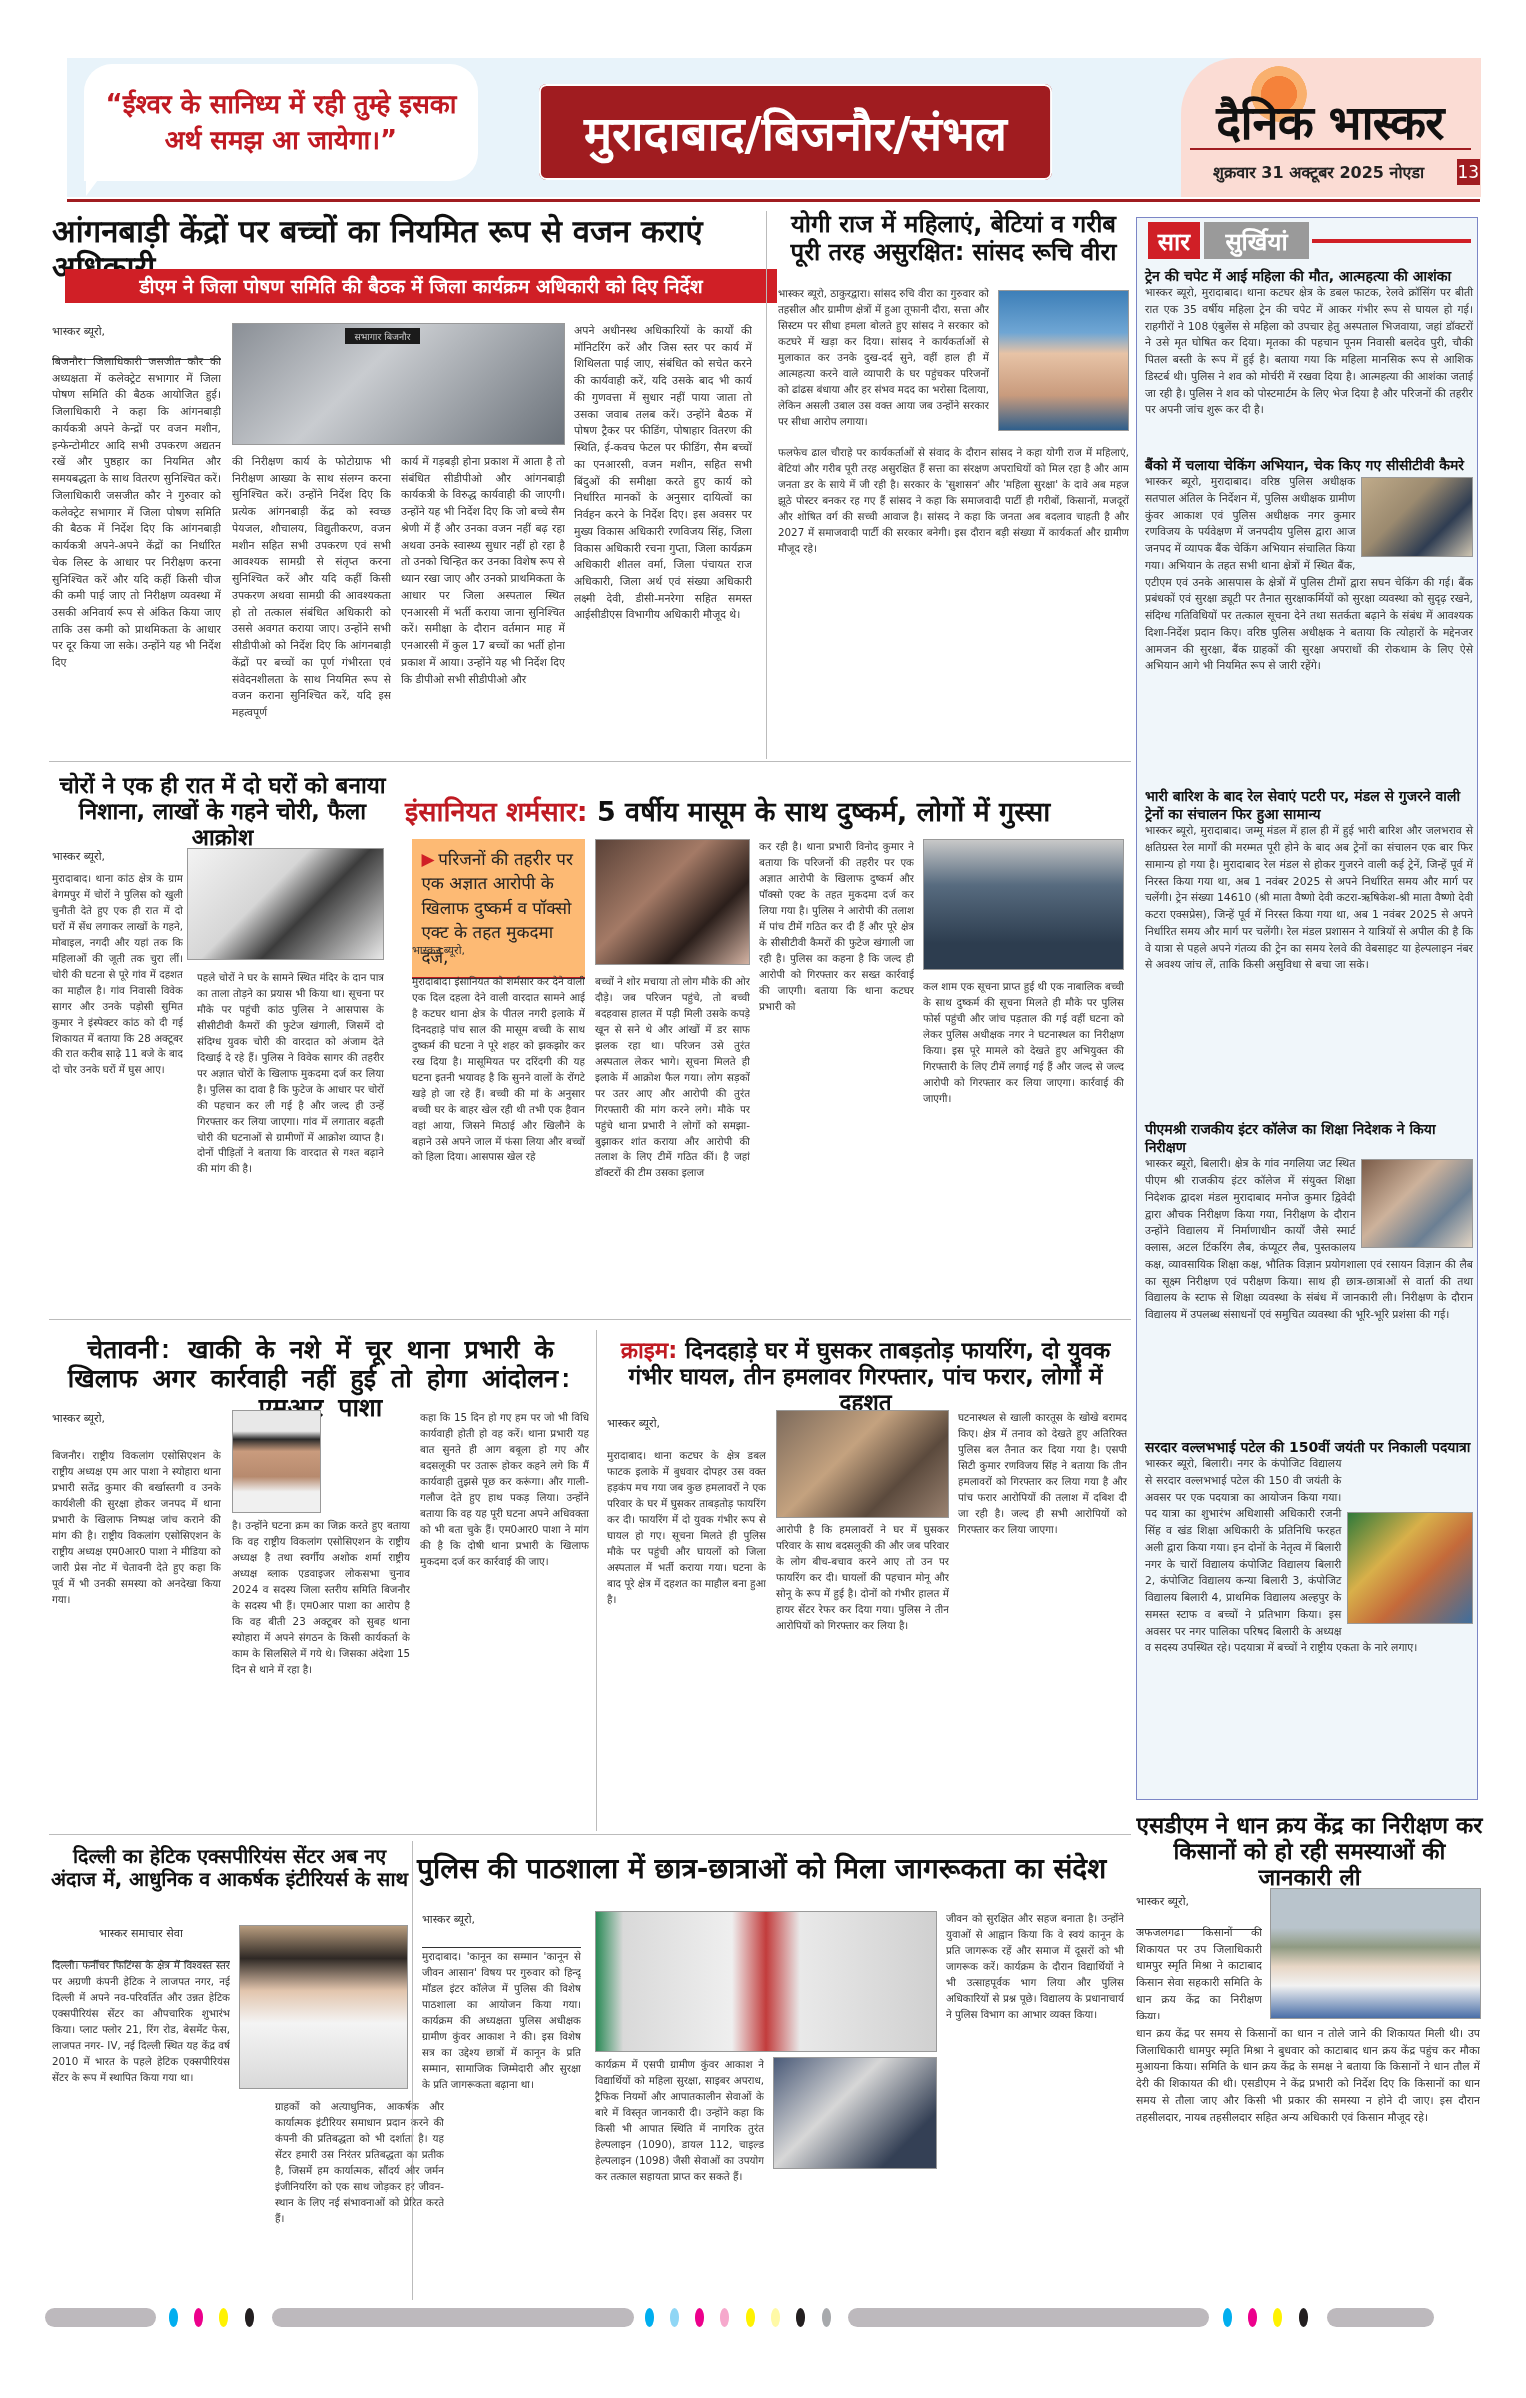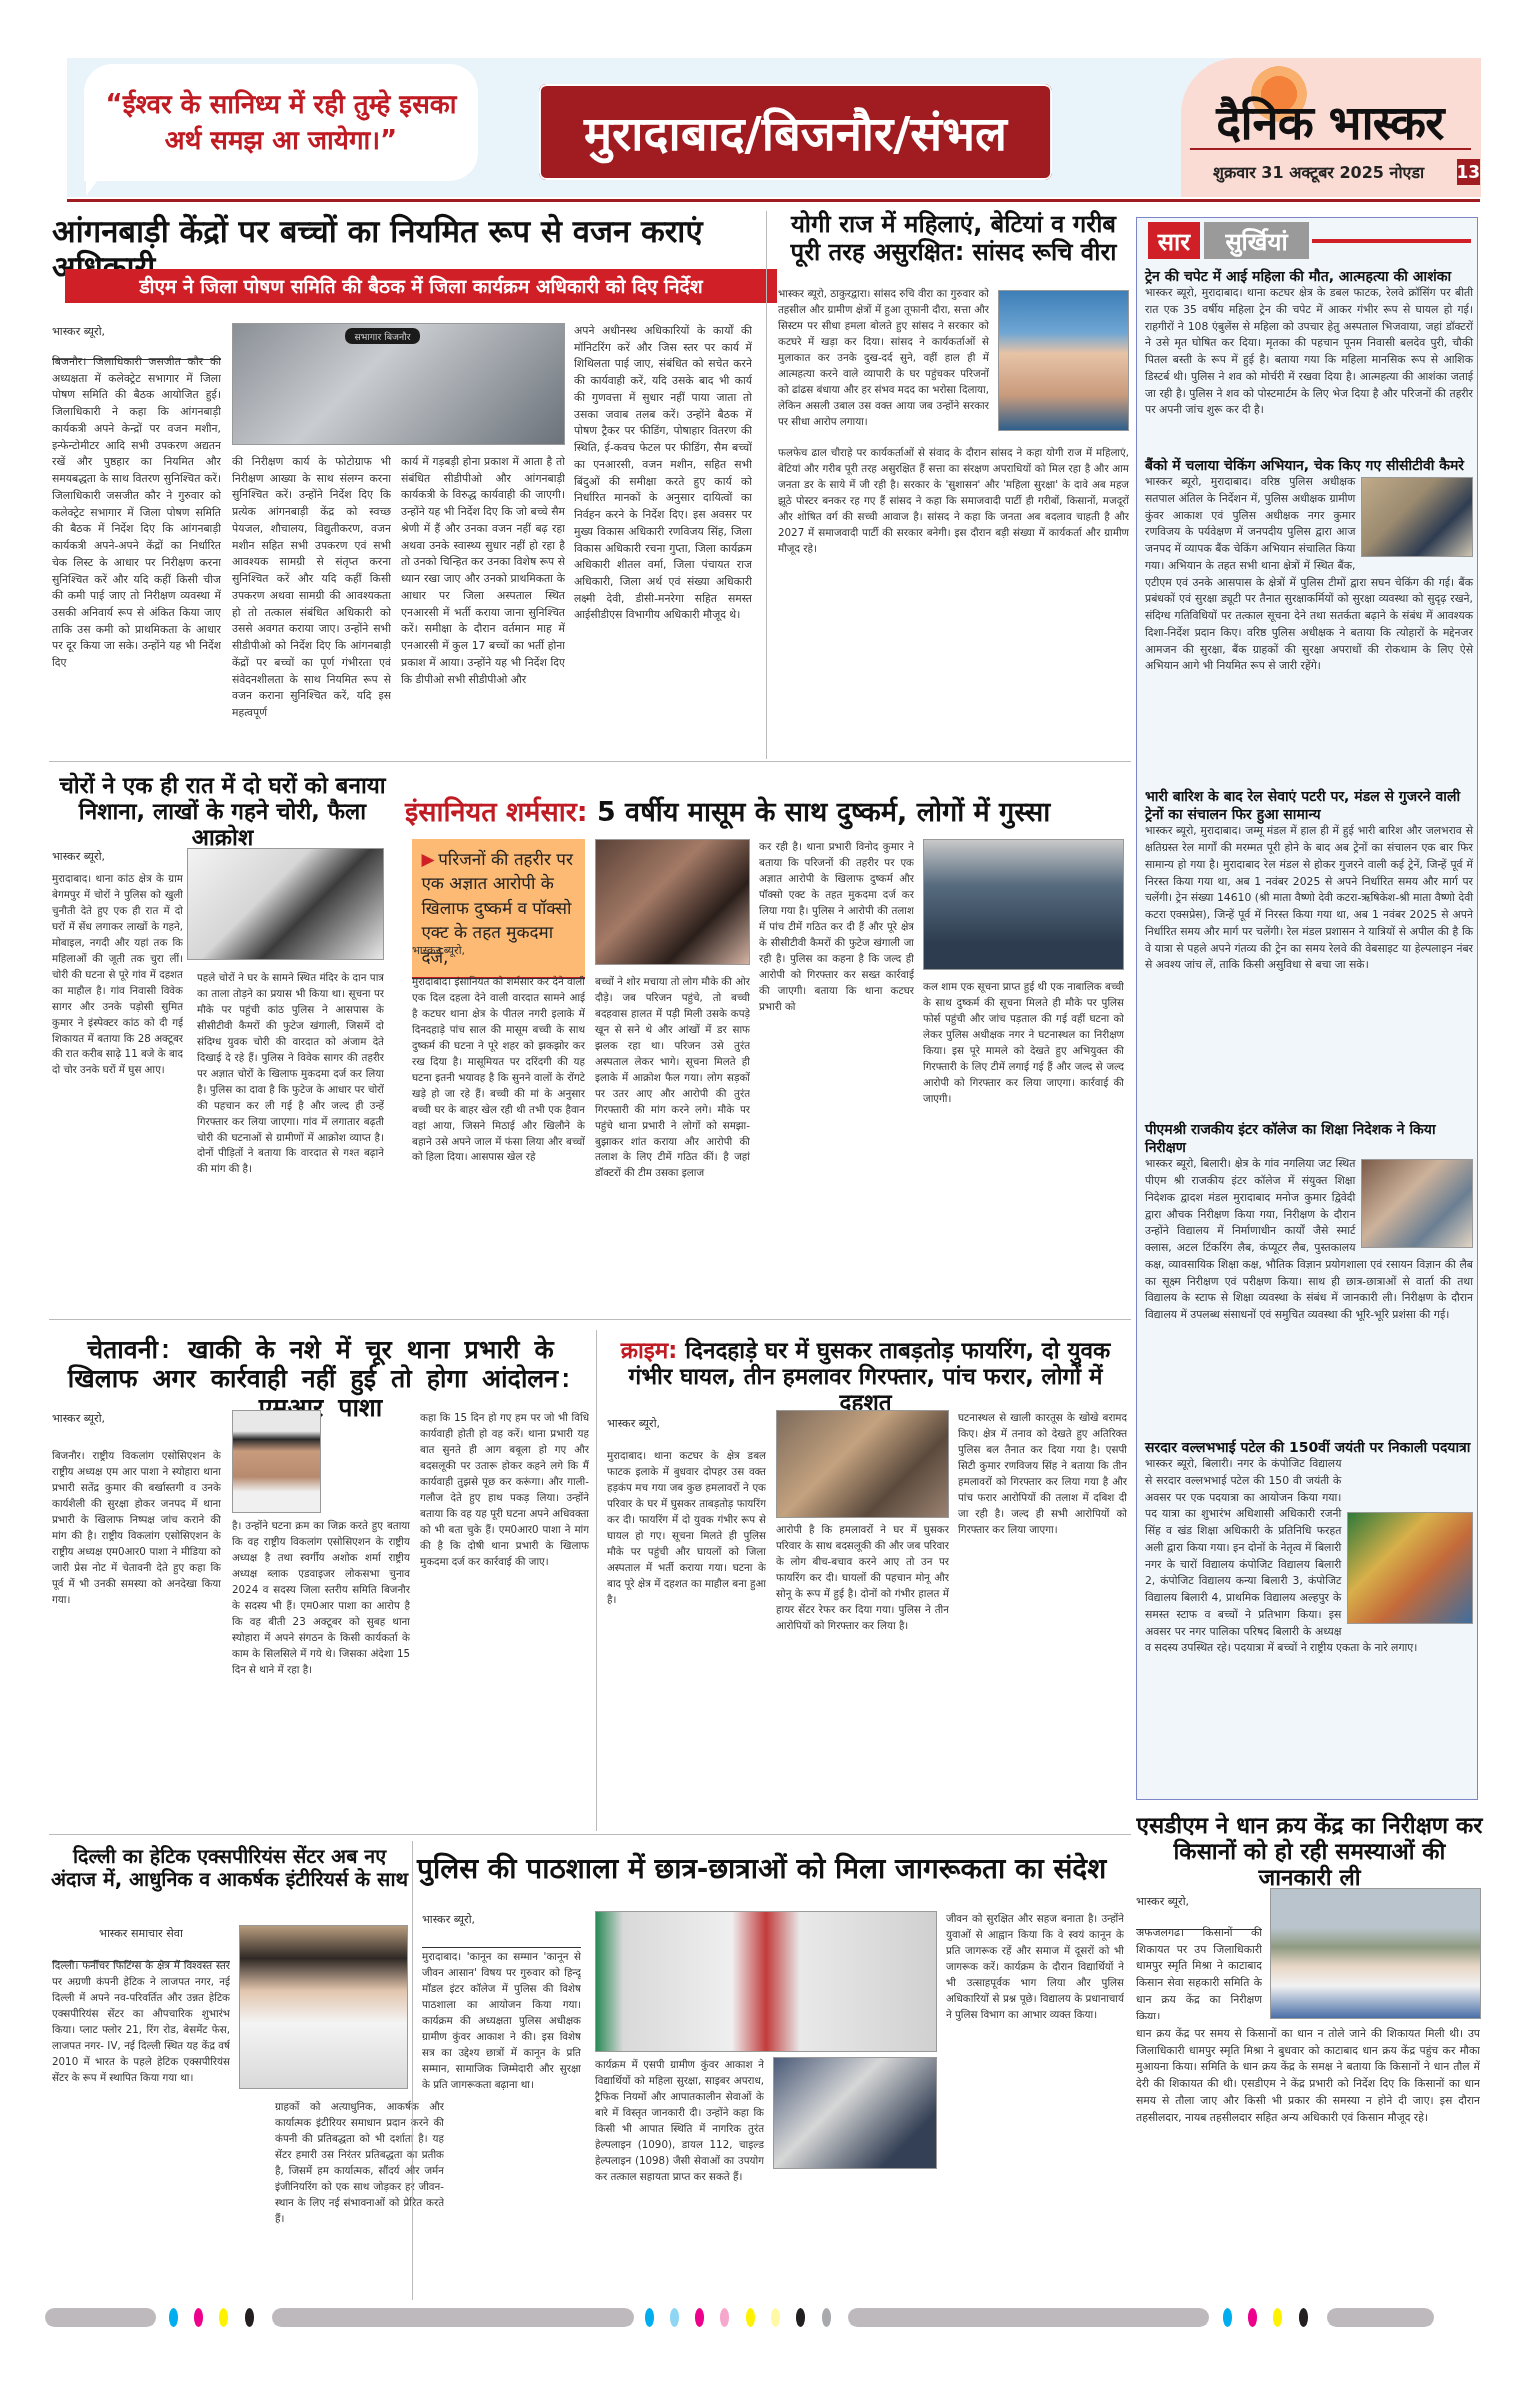--- a/index.html
+++ b/index.html
@@ -7,21 +7,21 @@
 .abs{position:absolute}
 .masthead{left:67px;top:58px;width:1413px;height:139px;background:#e8f3fa}
 .quote-bubble{left:84px;top:64px;width:394px;height:117px;background:#fff;border-radius:28px 28px 28px 0;display:flex;align-items:center;justify-content:center;text-align:center;color:#c01a22;font-weight:bold;font-size:26px;line-height:1.35;padding:0 13px}
 .quote-tail{left:86px;top:173px;width:0;height:0;border-left:0 solid transparent;border-right:17px solid transparent;border-top:23.4px solid #fff}
 .edition-box{left:539px;top:84px;width:513px;height:96px;background:#a01c20;border-radius:7.5px;color:#fff;font-size:47px;font-weight:bold;display:flex;align-items:center;justify-content:center;box-shadow:0 0 0 1.9px #fff inset}
 .brand-bg{left:1181px;top:58px;width:300px;height:139px;background:#fbdcd4;border-radius:56px 0 0 0}
 .sun{left:1251px;top:66px;width:56px;height:56px;border-radius:50%;background:radial-gradient(circle,#f5823a 45%,#f9b06e 46%,#f9b06e 70%,transparent 71%)}
 .brand{left:1185px;top:89px;width:290px;font-size:47px;font-weight:bold;color:#111;text-align:center;letter-spacing:-0.9px}
 .brand-rule{left:1190px;top:148px;width:281px;height:1.9px;background:#a01c20}
 .dateline{left:1213px;top:161px;font-size:16px;color:#222;font-weight:bold}
-.pagenum{left:1457px;top:159px;width:22.5px;height:26px;background:#a01c20;color:#fff;font-weight:bold;font-size:17px;display:flex;align-items:center;justify-content:center}
+.pagenum{left:1457px;top:159px;width:22.5px;height:26px;background:#a01c20;color:#fff;font-weight:normal;font-size:17px;display:flex;align-items:center;justify-content:center}
 .mast-rule{left:67px;top:199px;width:1413px;height:2.8px;background:#a01c20}
 .hl{font-weight:bold;color:#111;line-height:1.15}
 .col-text{font-size:10.8px;line-height:1.55;color:#333;text-align:justify;overflow:hidden}
 .byline{font-size:11.2px;color:#333;border-bottom:1.9px solid #333;padding-bottom:21px}
 .photo{background:linear-gradient(135deg,#8a8f96,#c9ccd0 40%,#6b727a);border:0.9px solid #999}
 .vline{width:0.9px;background:#bbb}
 .hline{height:0.9px;background:#bbb}
 .sar-box{left:1136px;top:217px;width:342px;height:1583px;border:1.9px solid #7c86c6;background:#f0f6fa}
 .sar-tag{left:1148px;top:222px;width:52px;height:37px;background:#d01f26;color:#fff;font-weight:bold;font-size:24px;display:flex;align-items:center;justify-content:center}
 .surkh-tag{left:1204px;top:222px;width:105px;height:37px;background:#9a9a9a;color:#fff;font-weight:bold;font-size:24px;display:flex;align-items:center;justify-content:center}
@@ -48,21 +48,21 @@
 <div class="abs brand-rule"></div>
 <div class="abs dateline">शुक्रवार 31 अक्टूबर 2025 नोएडा</div>
 <div class="abs pagenum">13</div>
 <div class="abs mast-rule"></div>
 
 <div class="abs hl" style="left:52px;top:214px;width:712px;font-size:31px;">आंगनबाड़ी केंद्रों पर बच्चों का नियमित रूप से वजन कराएं अधिकारी</div>
 <div class="abs subhead-band" style="left:49px;top:269px;width:712px;height:34px;font-size:19px;line-height:34px;margin-left:16px;">डीएम ने जिला पोषण समिति की बैठक में जिला कार्यक्रम अधिकारी को दिए निर्देश</div>
 <div class="abs byline" style="left:52px;top:323px;width:169px;">भास्कर ब्यूरो,</div>
 <div class="abs col-text" style="left:52px;top:354px;width:169px;height:403px;">बिजनौर। जिलाधिकारी जसजीत कौर की अध्यक्षता में कलेक्ट्रेट सभागार में जिला पोषण समिति की बैठक आयोजित हुई। जिलाधिकारी ने कहा कि आंगनबाड़ी कार्यकत्री अपने केन्द्रों पर वजन मशीन, इन्फेन्टोमीटर आदि सभी उपकरण अद्यतन रखें और पुष्ठहार का नियमित और समयबद्धता के साथ वितरण सुनिश्चित करें। जिलाधिकारी जसजीत कौर ने गुरुवार को कलेक्ट्रेट सभागार में जिला पोषण समिति की बैठक में निर्देश दिए कि आंगनबाड़ी कार्यकत्री अपने-अपने केंद्रों का निर्धारित चेक लिस्ट के आधार पर निरीक्षण करना सुनिश्चित करें और यदि कहीं किसी चीज की कमी पाई जाए तो निरीक्षण व्यवस्था में उसकी अनिवार्य रूप से अंकित किया जाए ताकि उस कमी को प्राथमिकता के आधार पर दूर किया जा सके। उन्होंने यह भी निर्देश दिए</div>
 <div class="abs photo" style="left:232px;top:323px;width:333px;height:122px;">
-  <div style="position:absolute;left:112px;top:3.7px;padding:1.9px 9.4px;background:#1b1b1b;color:#ccc;font-size:9.4px;border-radius:7px;">सभागार बिजनौर</div>
+  <div style="position:absolute;left:112px;top:3.7px;padding:1.9px 9.4px;background:#1b1b1b;color:#ccc;font-size:9.4px;">सभागार बिजनौर</div>
 </div>
 <div class="abs col-text" style="left:232px;top:454px;width:159px;height:300px;">की निरीक्षण कार्य के फोटोग्राफ भी निरीक्षण आख्या के साथ संलग्न करना सुनिश्चित करें। उन्होंने निर्देश दिए कि प्रत्येक आंगनबाड़ी केंद्र को स्वच्छ पेयजल, शौचालय, विद्युतीकरण, वजन मशीन सहित सभी उपकरण एवं सभी आवश्यक सामग्री से संतृप्त करना सुनिश्चित करें और यदि कहीं किसी उपकरण अथवा सामग्री की आवश्यकता हो तो तत्काल संबंधित अधिकारी को उससे अवगत कराया जाए। उन्होंने सभी सीडीपीओ को निर्देश दिए कि आंगनबाड़ी केंद्रों पर बच्चों का पूर्ण गंभीरता एवं संवेदनशीलता के साथ नियमित रूप से वजन कराना सुनिश्चित करें, यदि इस महत्वपूर्ण</div>
 <div class="abs col-text" style="left:401px;top:454px;width:164px;height:300px;">कार्य में गड़बड़ी होना प्रकाश में आता है तो संबंधित सीडीपीओ और आंगनबाड़ी कार्यकत्री के विरुद्ध कार्यवाही की जाएगी। उन्होंने यह भी निर्देश दिए कि जो बच्चे सैम श्रेणी में हैं और उनका वजन नहीं बढ़ रहा अथवा उनके स्वास्थ्य सुधार नहीं हो रहा है तो उनको चिन्हित कर उनका विशेष रूप से ध्यान रखा जाए और उनको प्राथमिकता के आधार पर जिला अस्पताल स्थित एनआरसी में भर्ती कराया जाना सुनिश्चित करें। समीक्षा के दौरान वर्तमान माह में एनआरसी में कुल 17 बच्चों का भर्ती होना प्रकाश में आया। उन्होंने यह भी निर्देश दिए कि डीपीओ सभी सीडीपीओ और</div>
 <div class="abs col-text" style="left:574px;top:323px;width:178px;height:431px;">अपने अधीनस्थ अधिकारियों के कार्यों की मॉनिटरिंग करें और जिस स्तर पर कार्य में शिथिलता पाई जाए, संबंधित को सचेत करने की कार्यवाही करें, यदि उसके बाद भी कार्य की गुणवत्ता में सुधार नहीं पाया जाता तो उसका जवाब तलब करें। उन्होंने बैठक में पोषण ट्रैकर पर फीडिंग, पोषाहार वितरण की स्थिति, ई-कवच फेटल पर फीडिंग, सैम बच्चों का एनआरसी, वजन मशीन, सहित सभी बिंदुओं की समीक्षा करते हुए कार्य को निर्धारित मानकों के अनुसार दायित्वों का निर्वहन करने के निर्देश दिए। इस अवसर पर मुख्य विकास अधिकारी रणविजय सिंह, जिला विकास अधिकारी रचना गुप्ता, जिला कार्यक्रम अधिकारी शीतल वर्मा, जिला पंचायत राज अधिकारी, जिला अर्थ एवं संख्या अधिकारी लक्ष्मी देवी, डीसी-मनरेगा सहित समस्त आईसीडीएस विभागीय अधिकारी मौजूद थे।</div>
 
 <div class="abs vline" style="left:766px;top:211px;height:548px;"></div>
 
 <div class="abs hl" style="left:773px;top:211px;width:361px;font-size:24px;text-align:center;">योगी राज में महिलाएं, बेटियां व गरीब पूरी तरह असुरक्षित: सांसद रूचि वीरा</div>
 <div class="abs col-text" style="left:778px;top:286px;width:211px;height:155px;font-size:10.3px;">भास्कर ब्यूरो, ठाकुरद्वारा। सांसद रुचि वीरा का गुरुवार को तहसील और ग्रामीण क्षेत्रों में हुआ तूफानी दौरा, सत्ता और सिस्टम पर सीधा हमला बोलते हुए सांसद ने सरकार को कटघरे में खड़ा कर दिया। सांसद ने कार्यकर्ताओं से मुलाकात कर उनके दुख-दर्द सुने, वहीं हाल ही में आत्महत्या करने वाले व्यापारी के घर पहुंचकर परिजनों को ढांढस बंधाया और हर संभव मदद का भरोसा दिलाया, लेकिन असली उबाल उस वक्त आया जब उन्होंने सरकार पर सीधा आरोप लगाया।</div>
 <div class="abs photo" style="left:998px;top:290px;width:131px;height:141px;background:linear-gradient(180deg,#3d7fb8 0%,#6fa6d4 30%,#e7c3a6 45%,#c99b7d 75%,#2f5f8c 100%);"></div>

